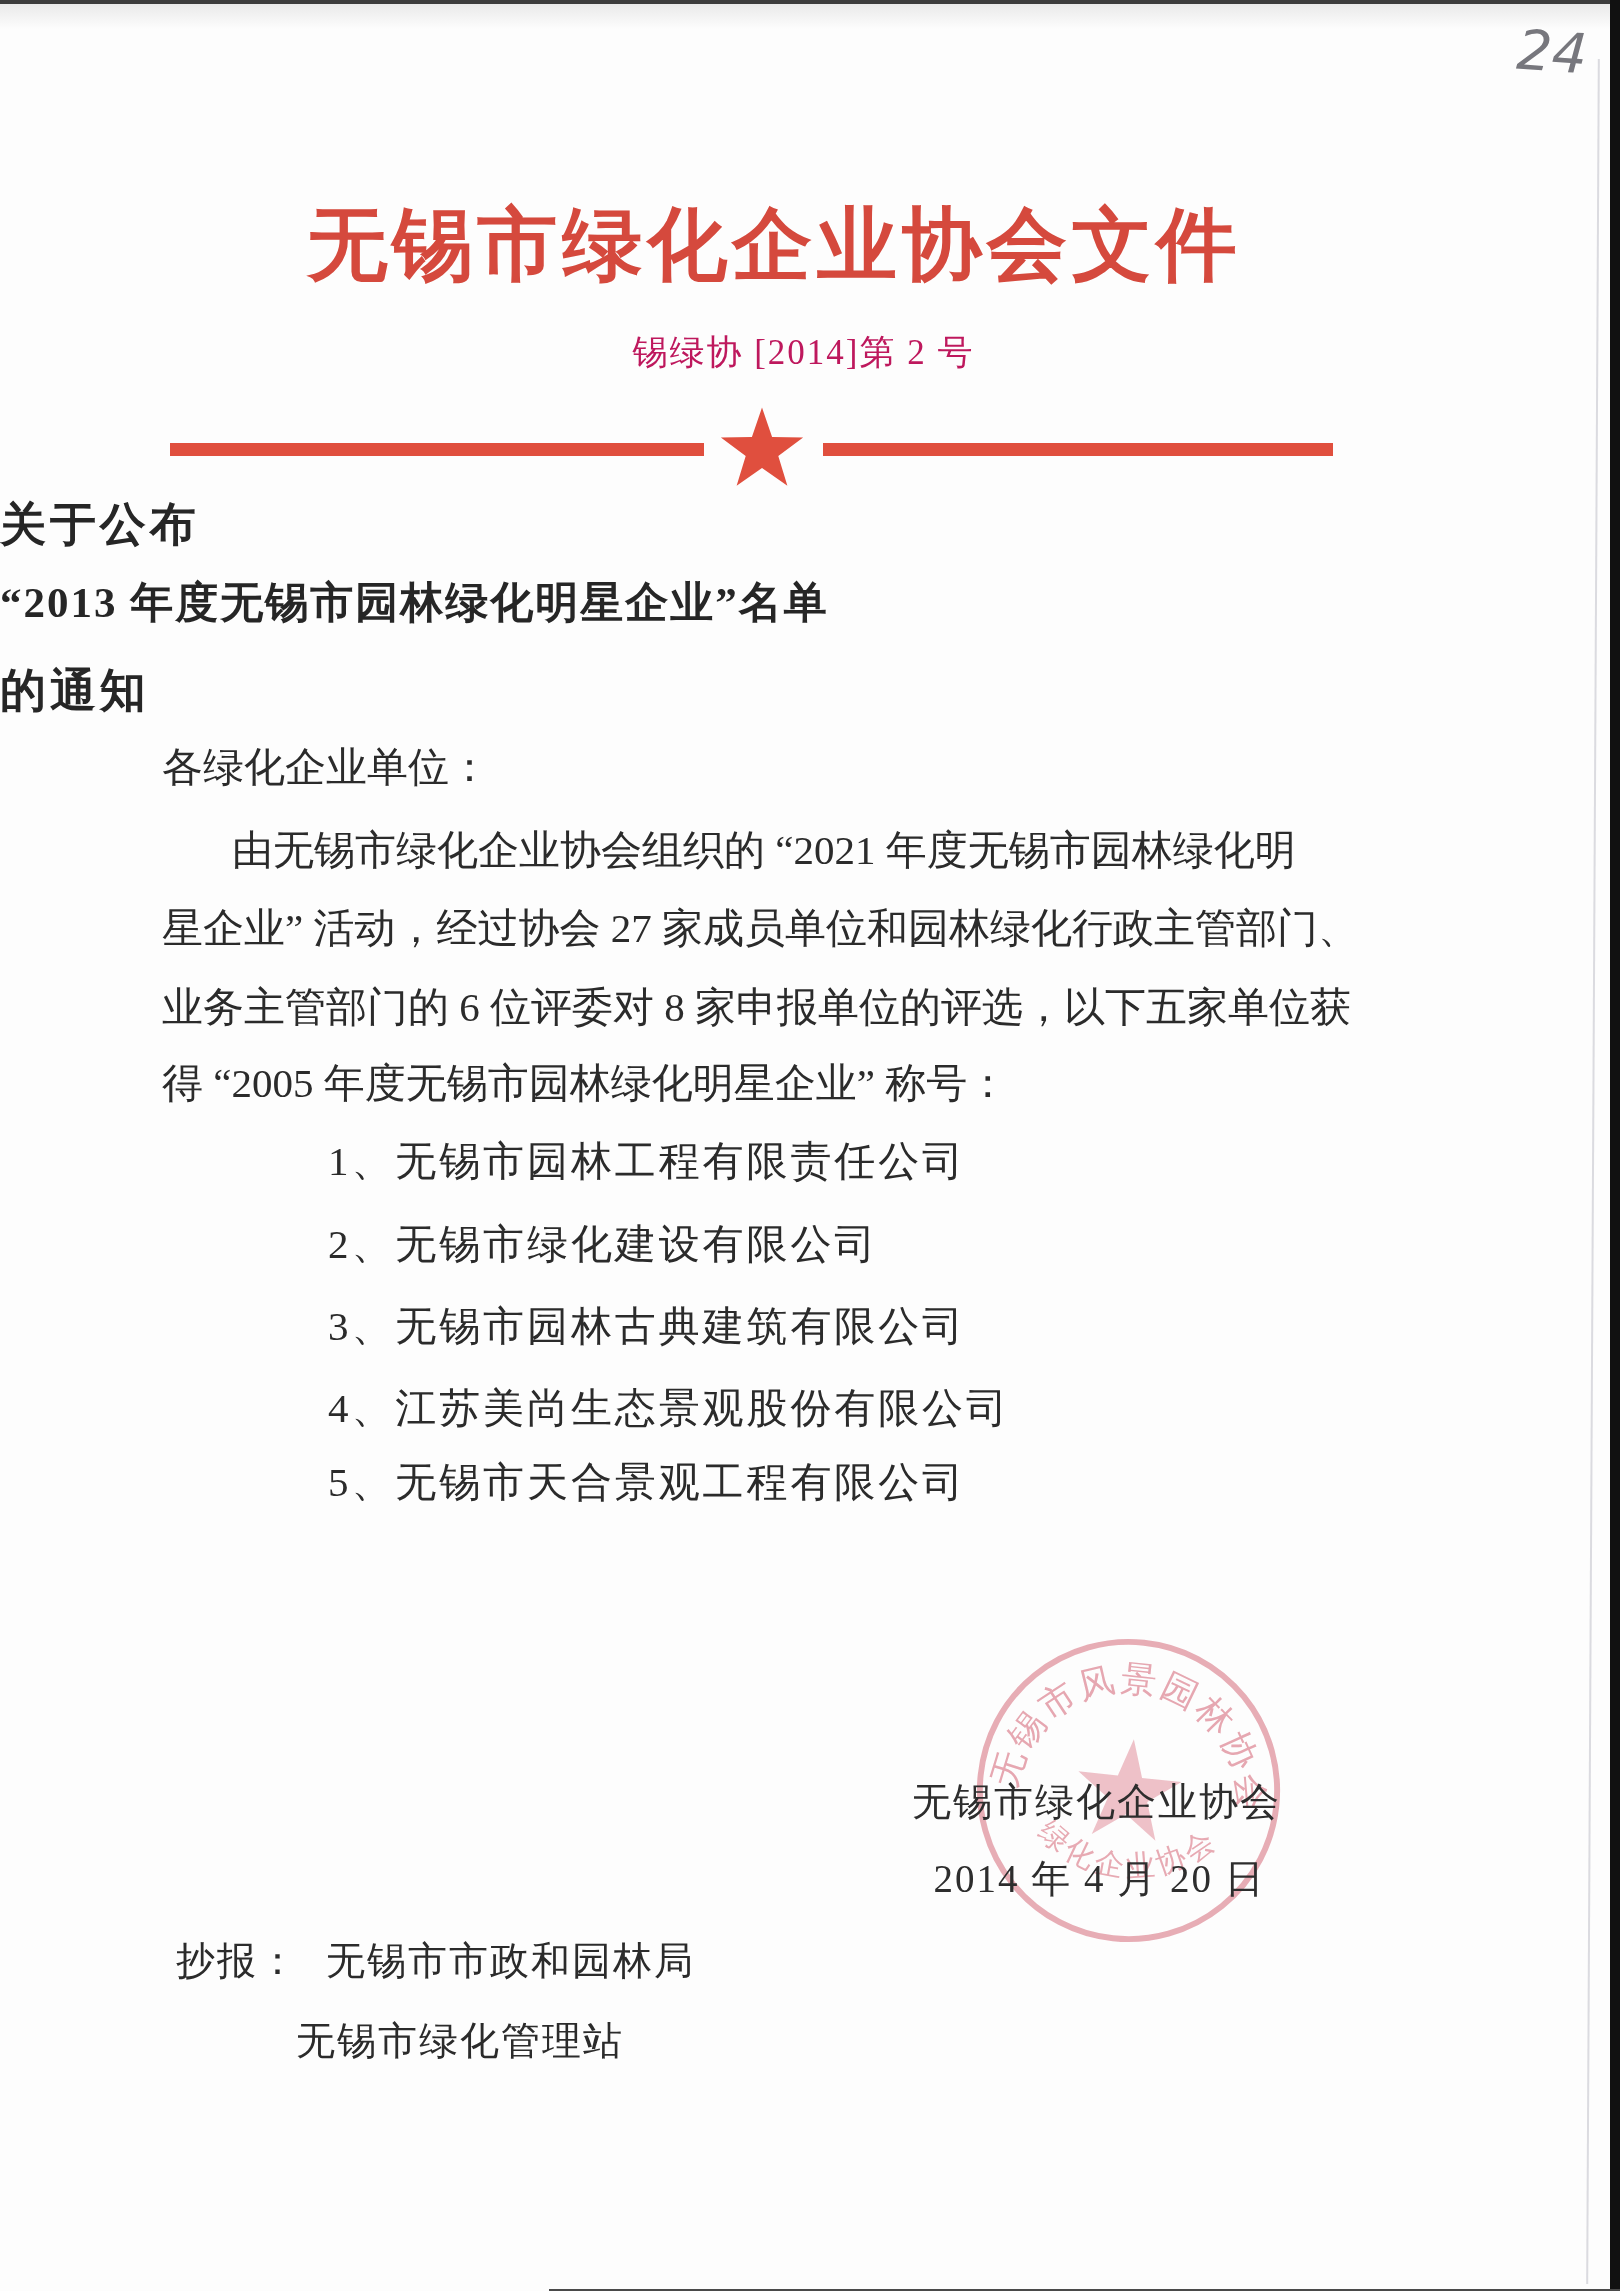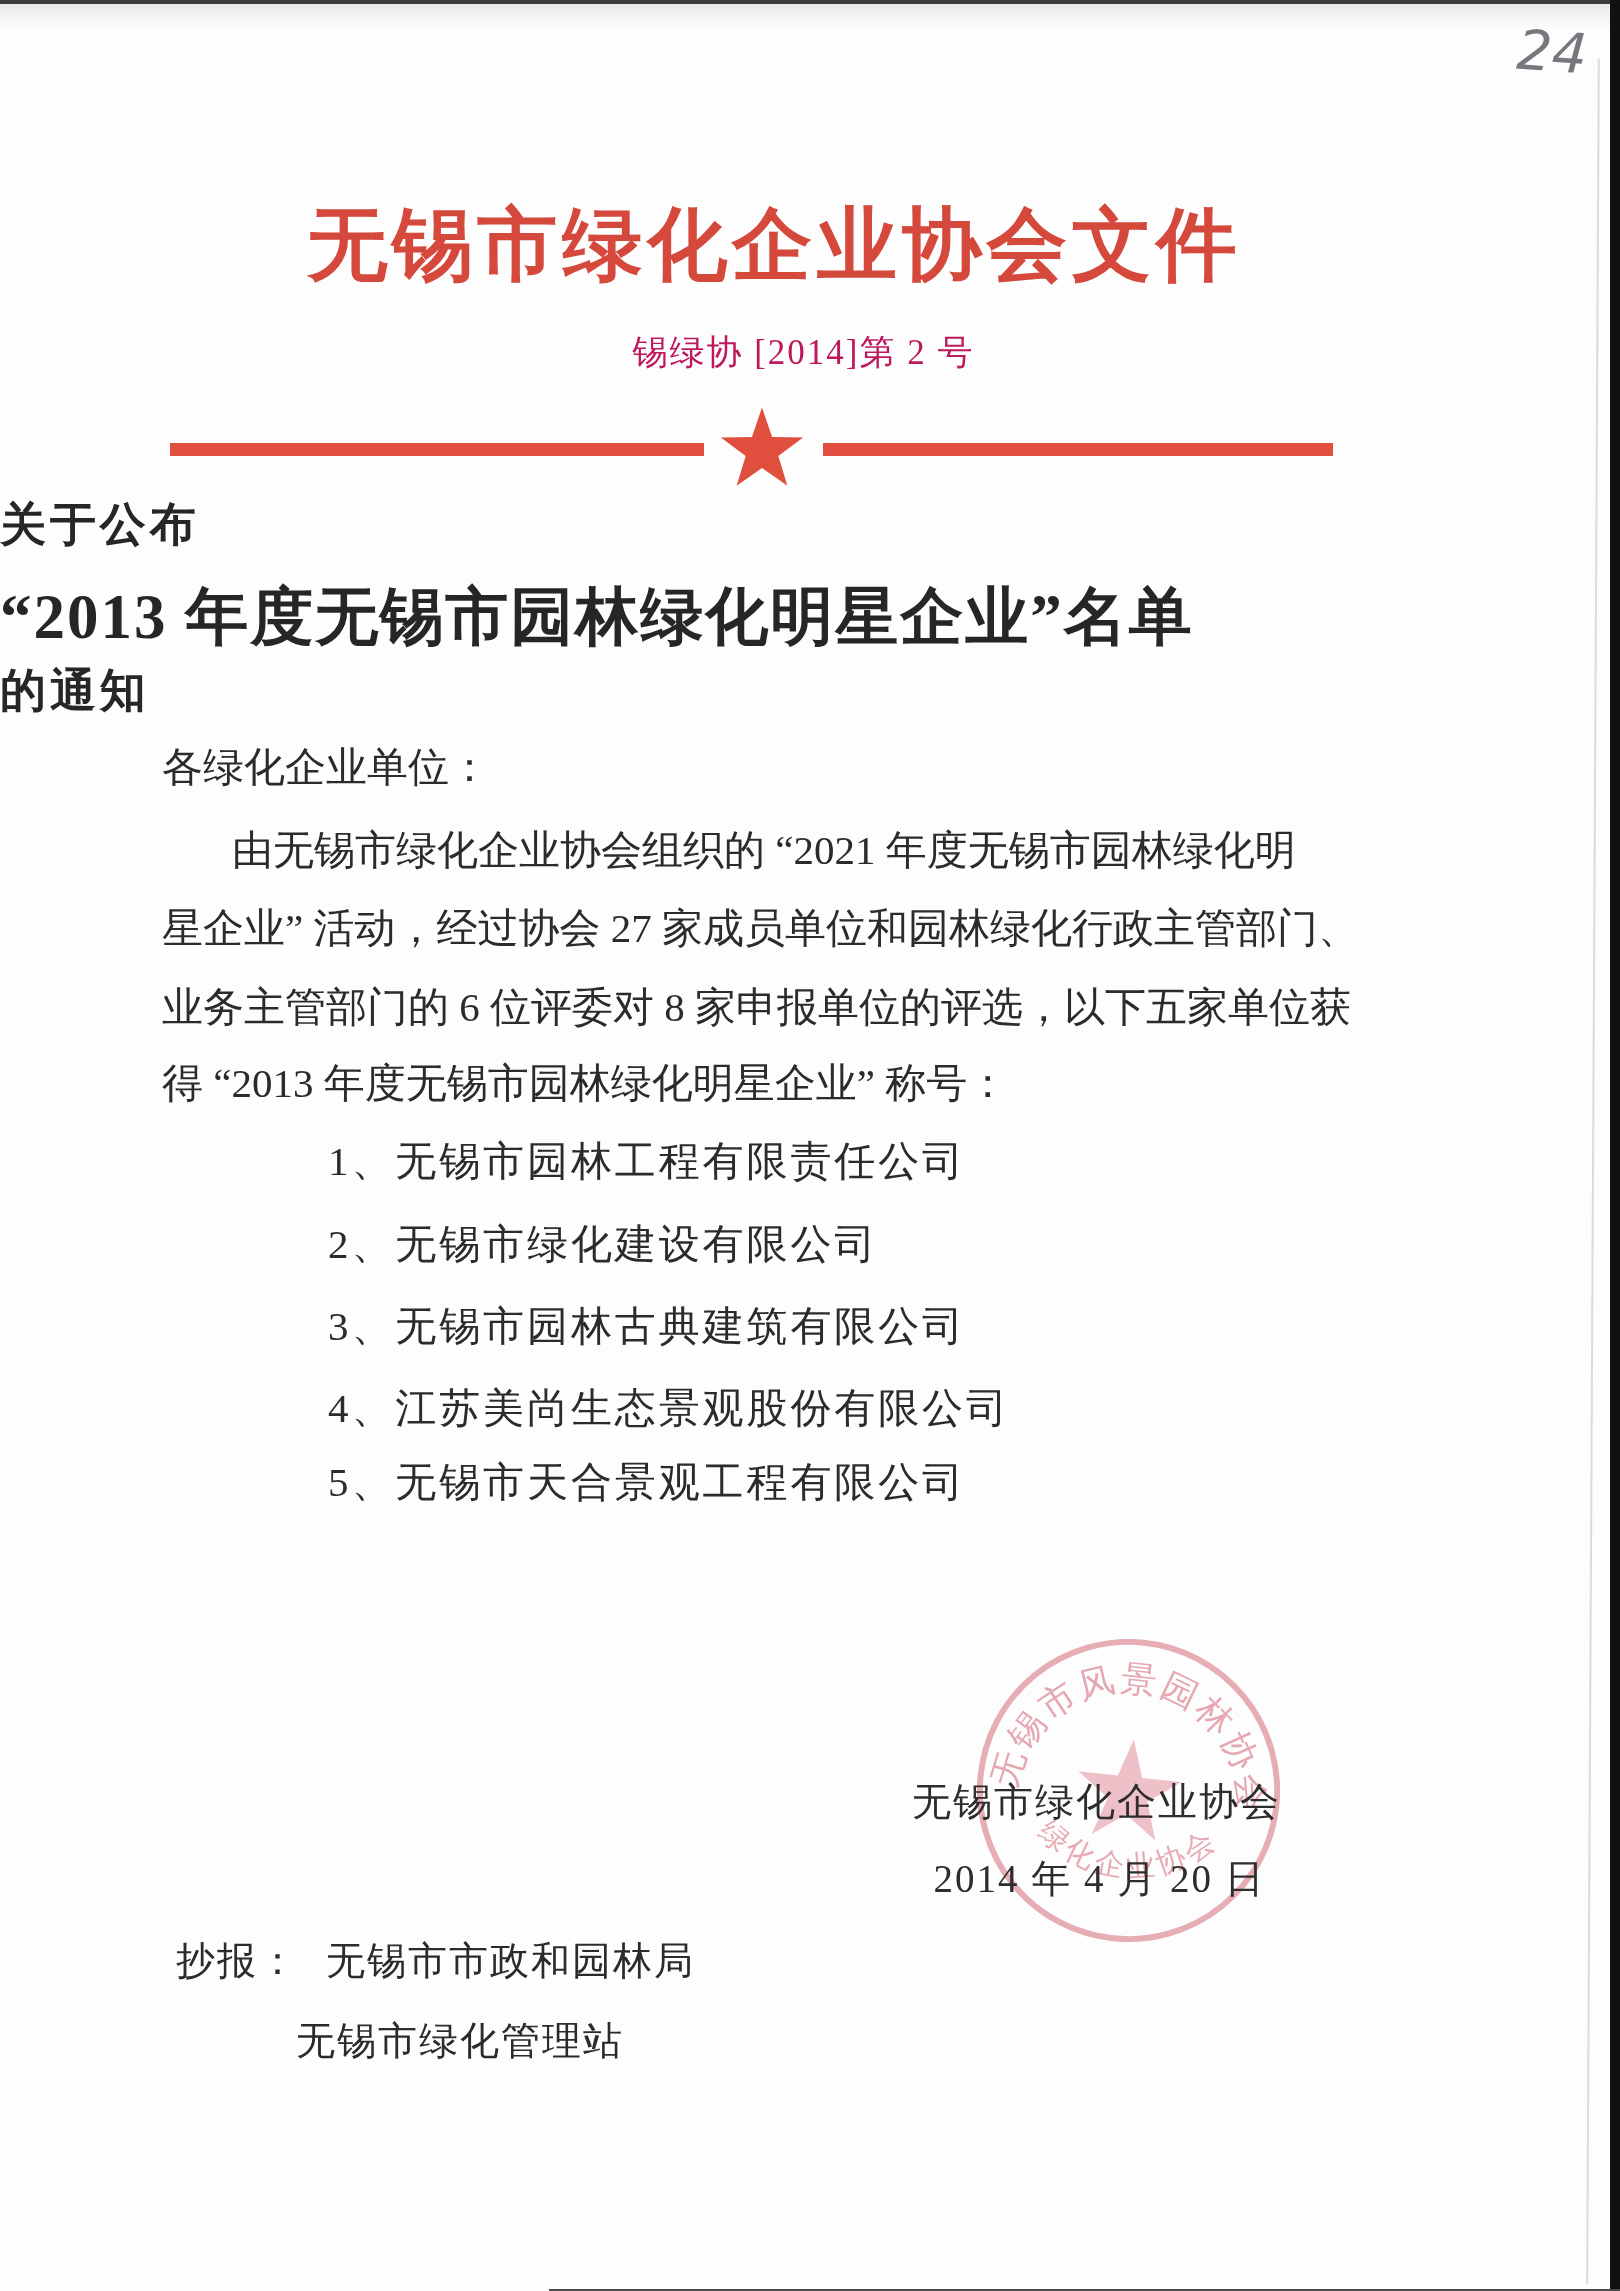--- a/index.html
+++ b/index.html
@@ -38,21 +38,21 @@
 
   .divider-left{position:absolute;left:170px;top:443px;width:534px;height:12.7px;background:#e04f3e;}
   .divider-right{position:absolute;left:823px;top:443px;width:510px;height:12.7px;background:#e04f3e;}
   .divider-star{position:absolute;left:717px;top:404px;width:90px;height:90px;}
 
   .subject-line{
     position:absolute;left:0;width:1529px;text-align:left;
     font-weight:bold;color:#262626;white-space:nowrap;
   }
   .subject-1{top:494px;font-size:46px;letter-spacing:3.9px;}
-  .subject-2{top:574px;font-size:63px;letter-spacing:2px;font-family:Liberation Serif, serif;}
+  .subject-2{top:574px;font-size:43px;letter-spacing:2px;font-family:Liberation Serif, serif;}
   .subject-3{top:660px;font-size:46px;letter-spacing:3.9px;}
 
   .bodyline{position:absolute;font-size:41px;line-height:1.2;color:#2b2b2b;white-space:nowrap;}
   .salutation{left:162px;top:743px;}
   .p1{left:232px;top:826px;}
   .p2{left:162px;top:904px;}
   .p3{left:162px;top:983px;}
   .p4{left:162px;top:1059px;}
   .li1{left:328px;top:1137px;letter-spacing:2.9px;}
   .li2{left:328px;top:1220px;letter-spacing:2.9px;}
@@ -98,21 +98,21 @@
 
   <div class="subject-line subject-1">关于公布</div>
   <div class="subject-line subject-2">“2013 年度无锡市园林绿化明星企业”名单</div>
   <div class="subject-line subject-3">的通知</div>
 
   <div class="bodyline salutation">各绿化企业单位：</div>
 
   <div class="bodyline p1">由无锡市绿化企业协会组织的 “2021 年度无锡市园林绿化明</div>
   <div class="bodyline p2">星企业” 活动，经过协会 27 家成员单位和园林绿化行政主管部门、</div>
   <div class="bodyline p3">业务主管部门的 6 位评委对 8 家申报单位的评选，以下五家单位获</div>
-  <div class="bodyline p4">得 “2013 年度无锡市园林绿化明星企业” 称号：</div>
+  <div class="bodyline p4">得 “2005 年度无锡市园林绿化明星企业” 称号：</div>
 
   <div class="bodyline li1">1、无锡市园林工程有限责任公司</div>
   <div class="bodyline li2">2、无锡市绿化建设有限公司</div>
   <div class="bodyline li3">3、无锡市园林古典建筑有限公司</div>
   <div class="bodyline li4">4、江苏美尚生态景观股份有限公司</div>
   <div class="bodyline li5">5、无锡市天合景观工程有限公司</div>
 
 
   <svg class="seal" viewBox="0 0 330 330">
     <circle cx="165" cy="165" r="150" fill="none" stroke="#dd8794" stroke-width="6" opacity="0.8"></circle>

